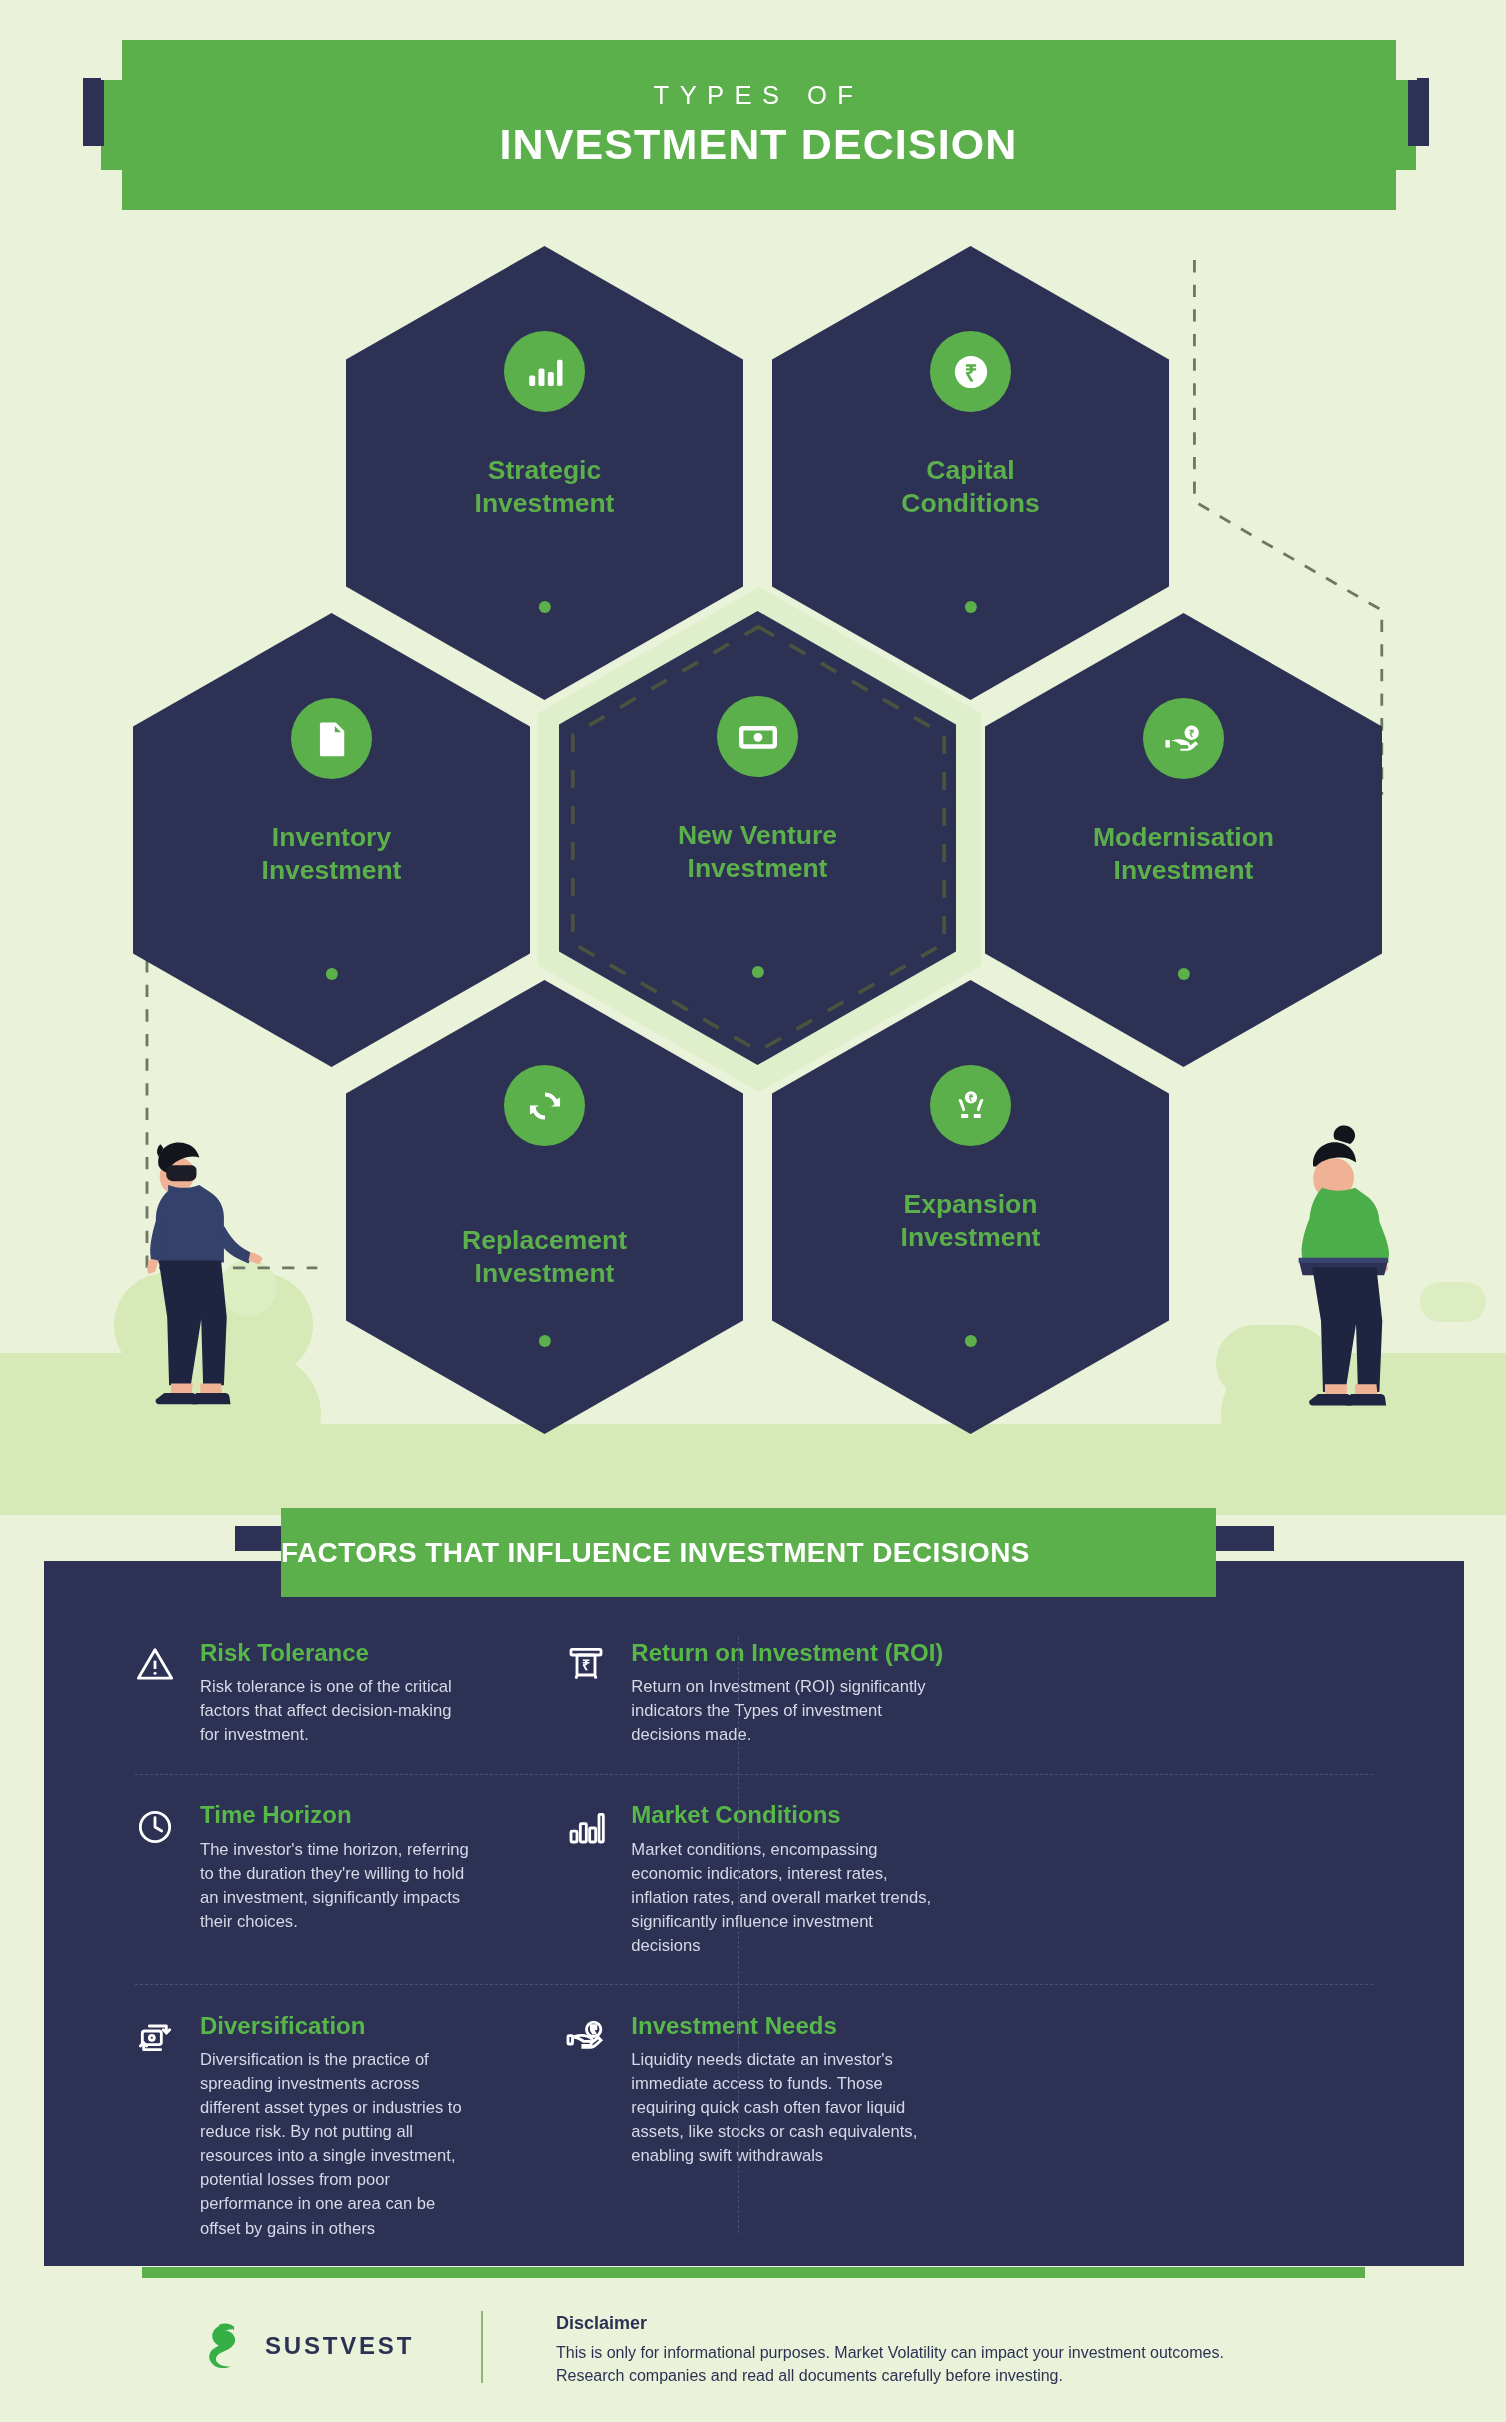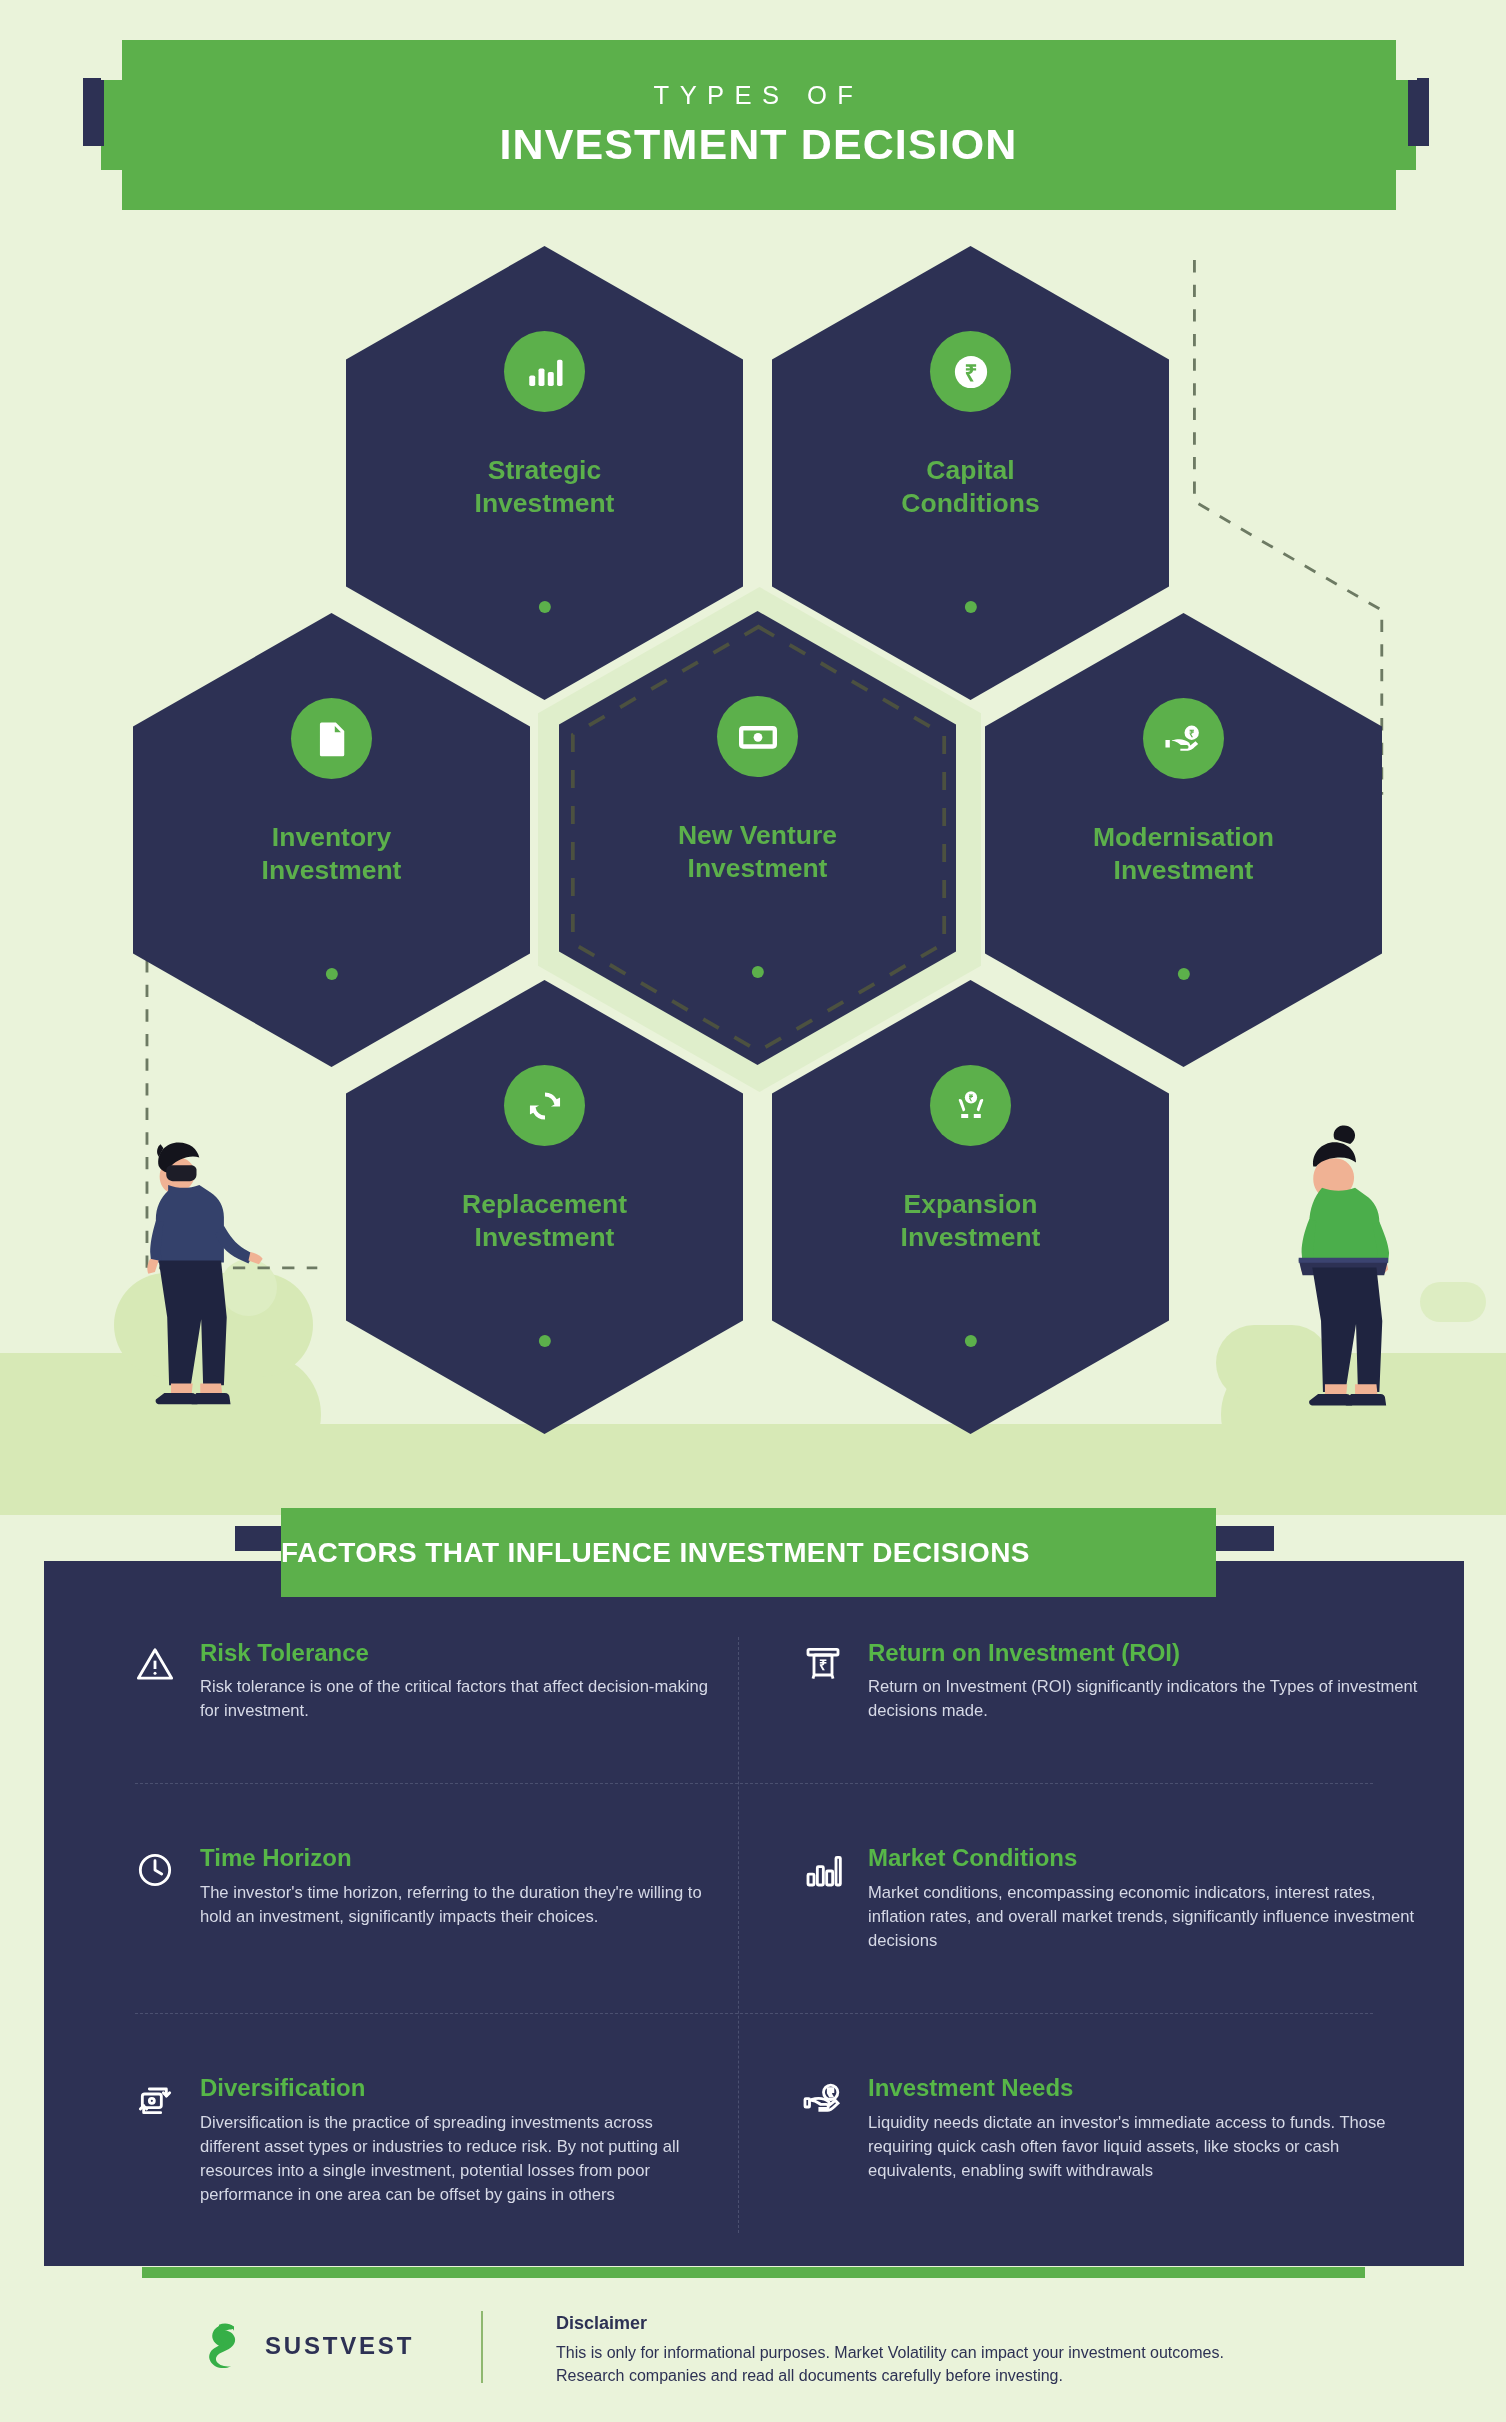--- a/index.html
+++ b/index.html
@@ -102,21 +102,21 @@
     position: absolute; top: 1526px; width: 62px; height: 24.6px;
     background: #2d3154; z-index: 5;
   }
   .fb-tab.left  { left: 235px; }
   .fb-tab.right { left: 1212px; }
 
   #factors-grid {
     position: absolute; left: 44px; top: 1614px;
     width: 1420px; height: 653px;
     display: grid;
-    grid-template-columns: 1fr 1fr;
+    grid-template-columns: 1fr 1fr 1fr;
     grid-template-rows: auto auto auto;
     z-index: 7;
   }
   .factor {
     display: flex; gap: 21px;
     padding: 24.6px 44px 24.6px 91px;
   }
   .factor.col-right { padding-left: 49px; }
   .factor-icon { width: 44px; flex: none; padding-top: 5.7px; }
   .factor-icon svg { width: 40px; height: 40px; stroke: #ffffff; fill: none; stroke-width: 1.7; }
@@ -247,21 +247,21 @@
             <circle cx="16.4" cy="8.4" r="4.1" fill="#ffffff"></circle>
             <text x="16.4" y="10.6" font-size="5.6" font-weight="700" text-anchor="middle" fill="#5cb04b" font-family="'Liberation Sans',sans-serif">₹</text>
             <path d="M1.4 12.6h2.5v4.2H1.4Zm3.7.6c2.4 0 3.5 1.2 5.1 2.2h3.3a1.1 1.1 0 0 1 0 2.2h-3.6v1.1h4.3c1.6 0 2.7-1 3.9-2.1l2-1.8-1.5-1.5-3 2.4-.6-1.6c-1.6-1.3-3.6-2-5.7-2-1.4 0-2.7.3-4.2.7Z"></path>
           </svg>
       </div>
       <div class="hex-label">Modernisation
 Investment</div>
       <div class="hex-dot"></div>
     </div>
 
-    <div class="hex" style="left:346px; top:753px;">
+    <div class="hex" style="left:346px; top:753px;gap:36px;">
       <div class="hex-icon">
         <svg viewBox="0 0 24 24">
             <path d="M12 4.3a7.7 7.7 0 0 1 6.7 3.9l1.9-1.1v5.2h-5.2l2-1.1A5.4 5.4 0 0 0 12 6.6Z"></path>
             <path d="M12 19.7a7.7 7.7 0 0 1-6.7-3.9l-1.9 1.1v-5.2h5.2l-2 1.1a5.4 5.4 0 0 0 5.4 4.6Z"></path>
           </svg>
       </div>
       <div class="hex-label">Replacement
 Investment</div>
       <div class="hex-dot"></div>
     </div>

